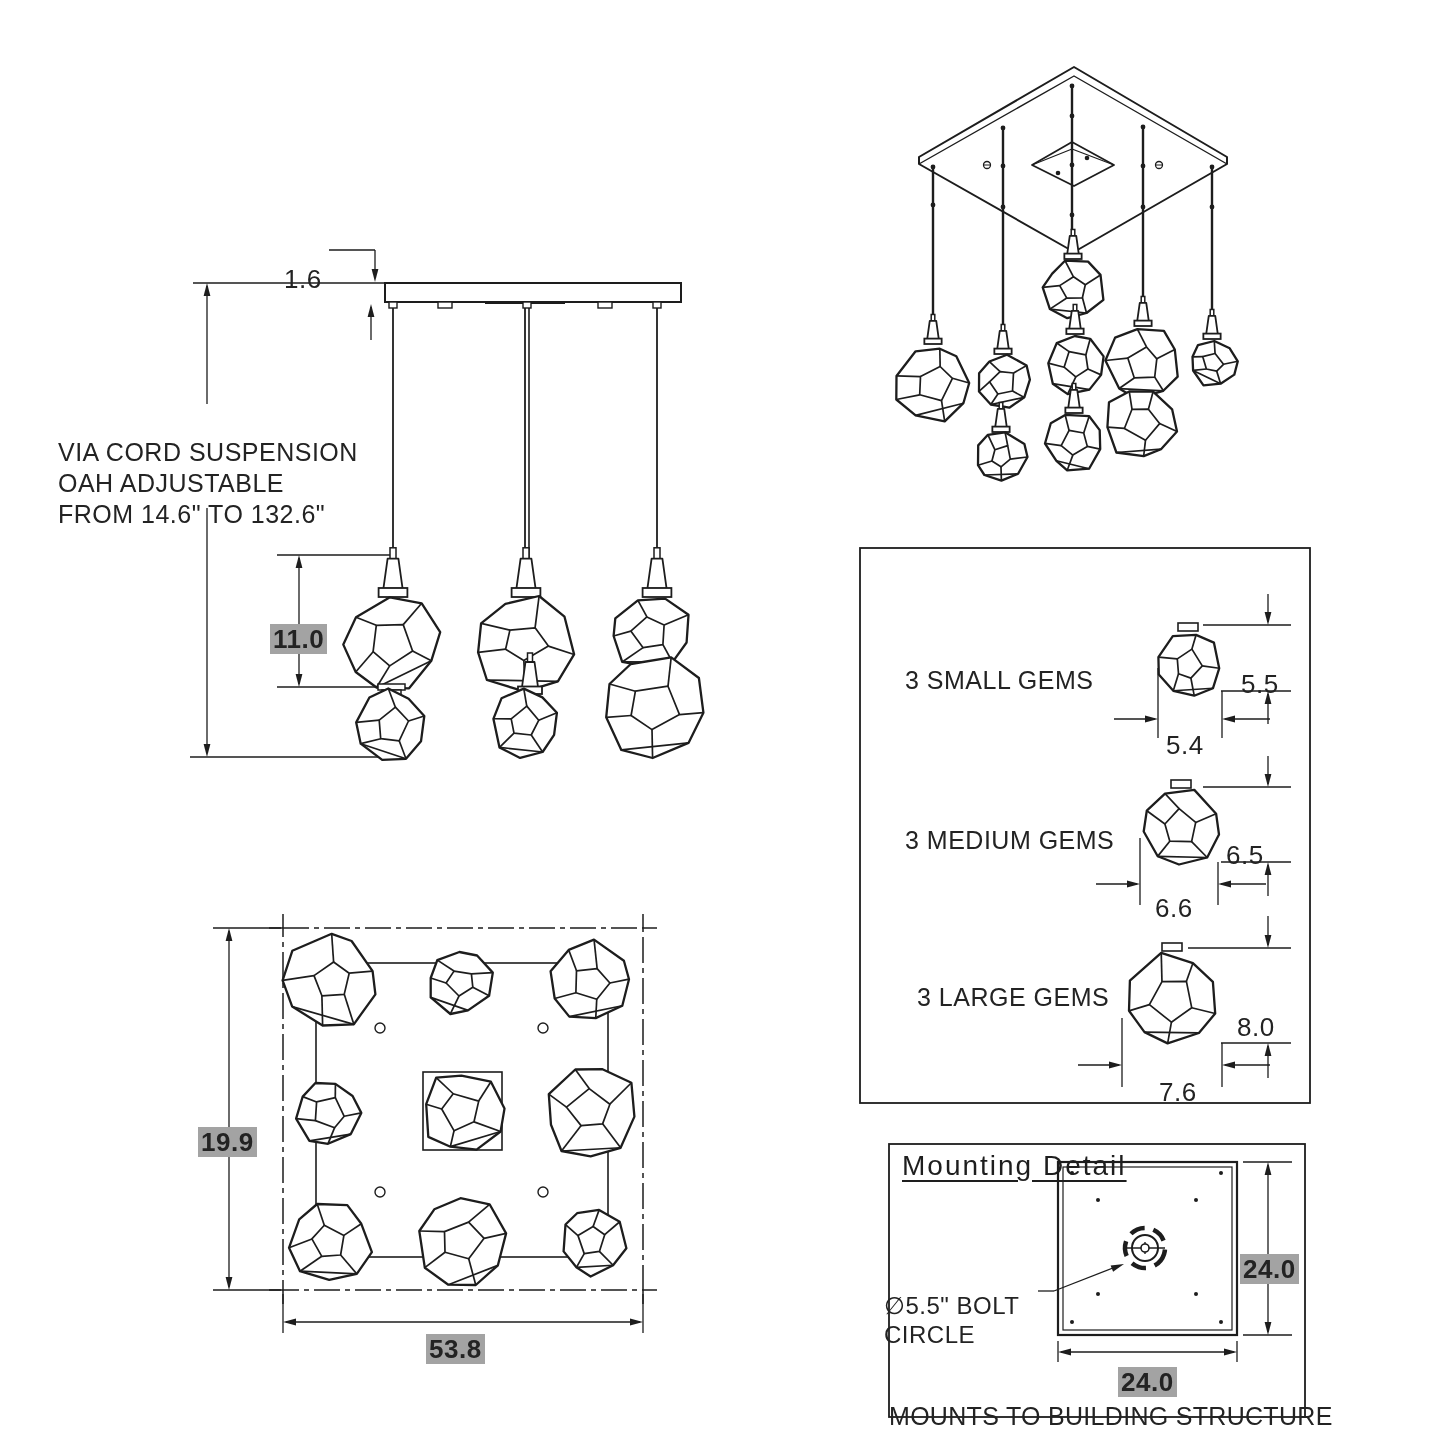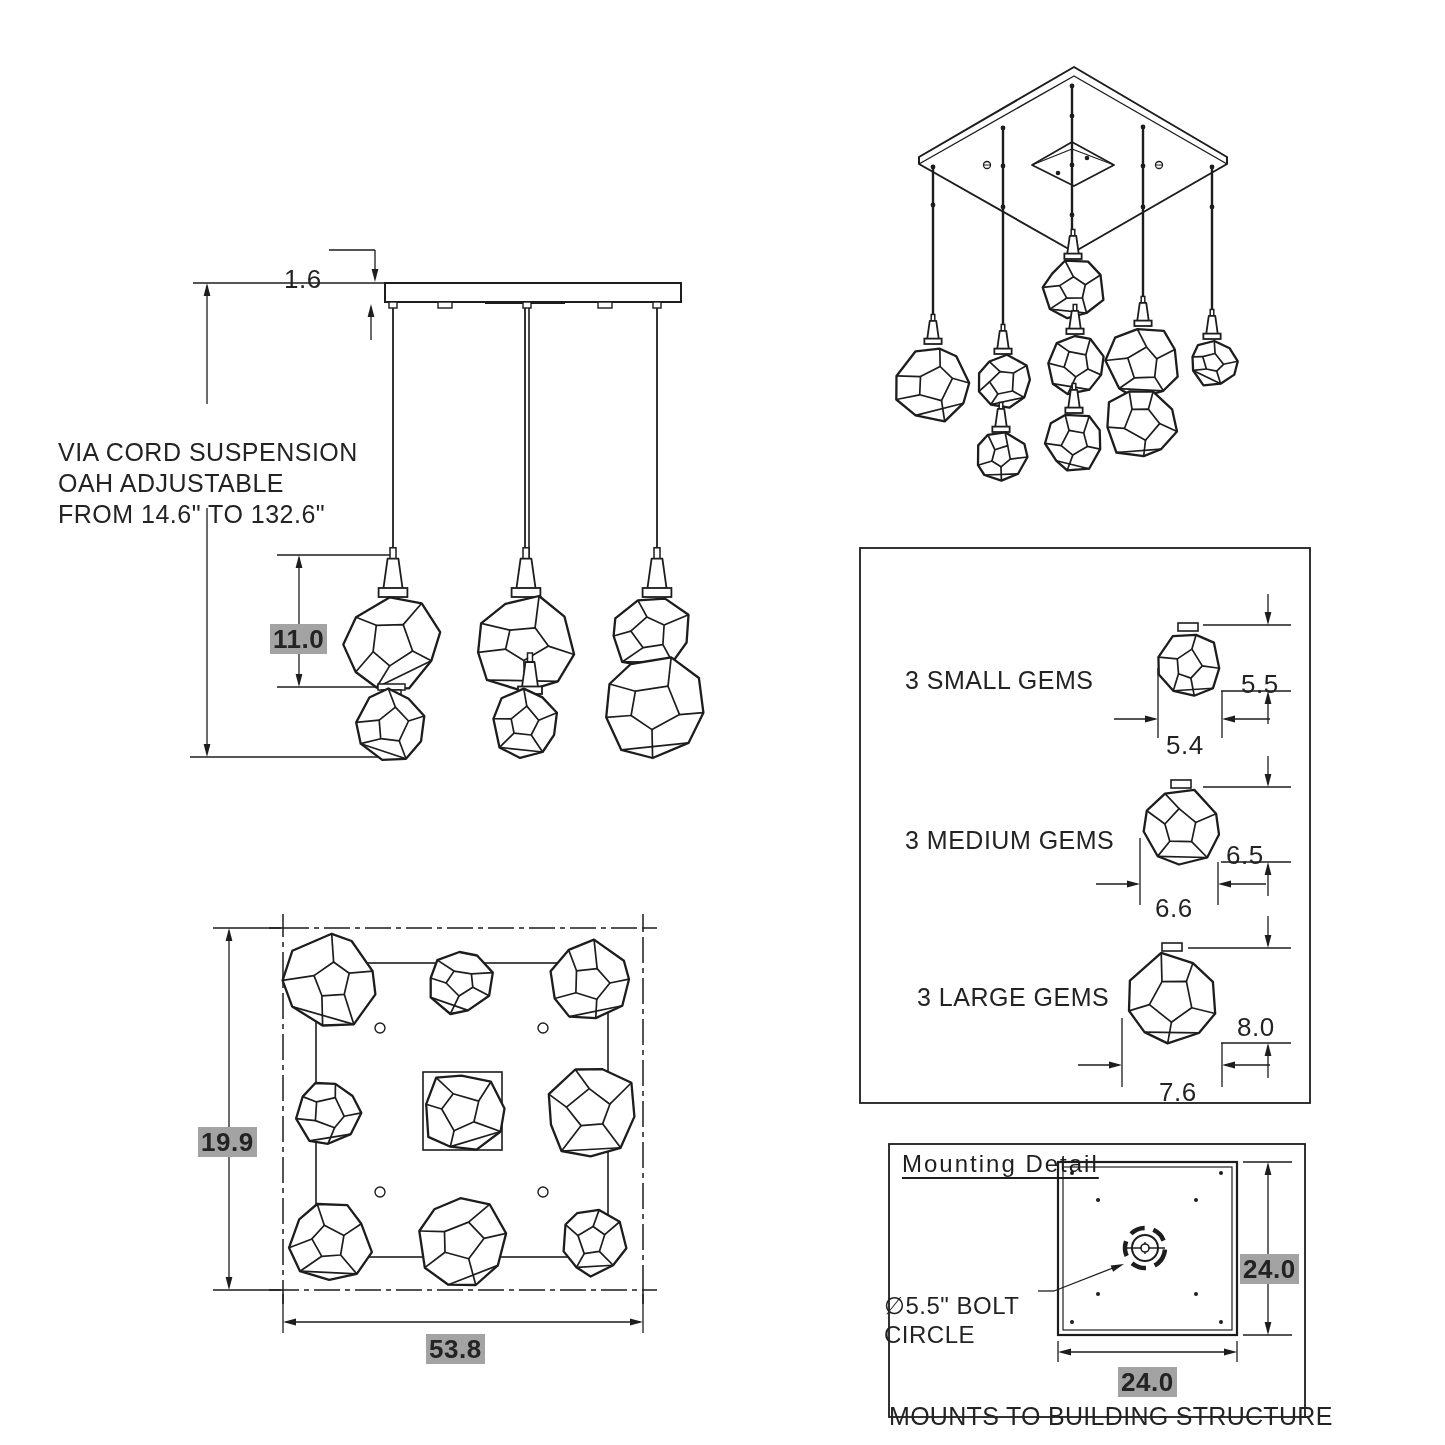--- a/index.html
+++ b/index.html
@@ -4,21 +4,21 @@
 <style>
   html,body{margin:0;padding:0;background:#fff;}
   #sheet{position:relative;width:1445px;height:1445px;background:#fff;overflow:hidden;
          font-family:"Liberation Sans",sans-serif;}
   svg{position:absolute;left:0;top:0;}
   .lbl{position:absolute;color:#232323;letter-spacing:.5px;white-space:nowrap;
        font-family:"Liberation Sans",sans-serif;line-height:1.15;}
   .f25{font-size:25px;} .f26{font-size:26px;} .f24{font-size:24px;}
   .ctr{text-align:left;margin-top:28px;}
   .bg{background:#a3a3a3;padding:0 3px;font-weight:bold;}
-  .mnt-title{font-size:24px;letter-spacing:2px;text-decoration:underline;
+  .mnt-title{font-size:28px;letter-spacing:2px;text-decoration:underline;
              text-underline-offset:5px;color:#1e1e1e;}
 </style>
 </head>
 <body>
 
 <div id="sheet">
   <svg id="art" width="1445" height="1445" viewBox="0 0 1445 1445">
       <g>
         <g>
           <line x1="193" y1="283" x2="385" y2="283" stroke="#1d1d1d" stroke-width="1.3"></line>

